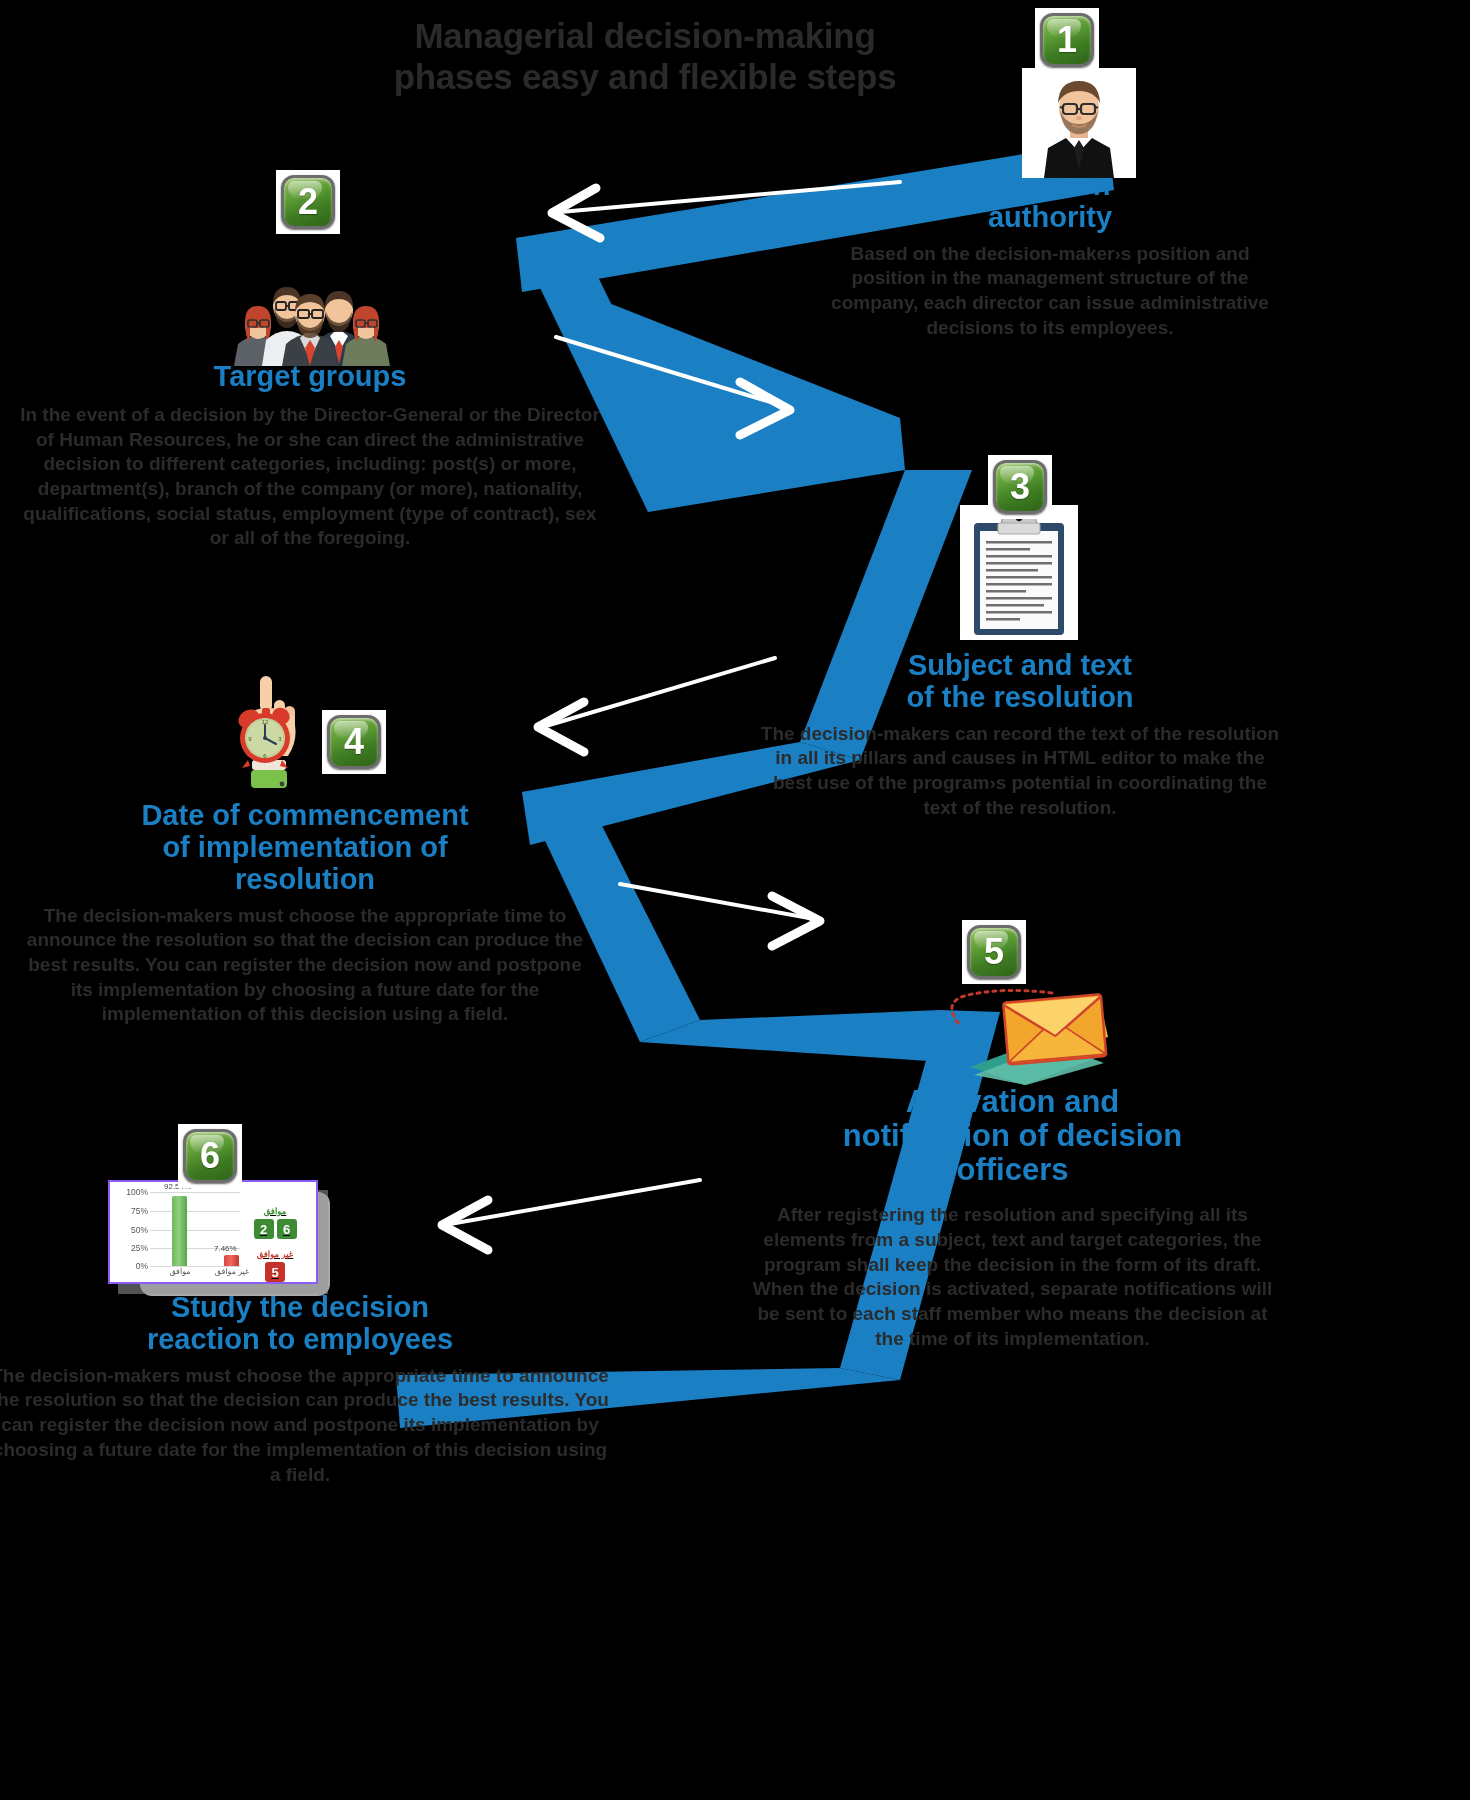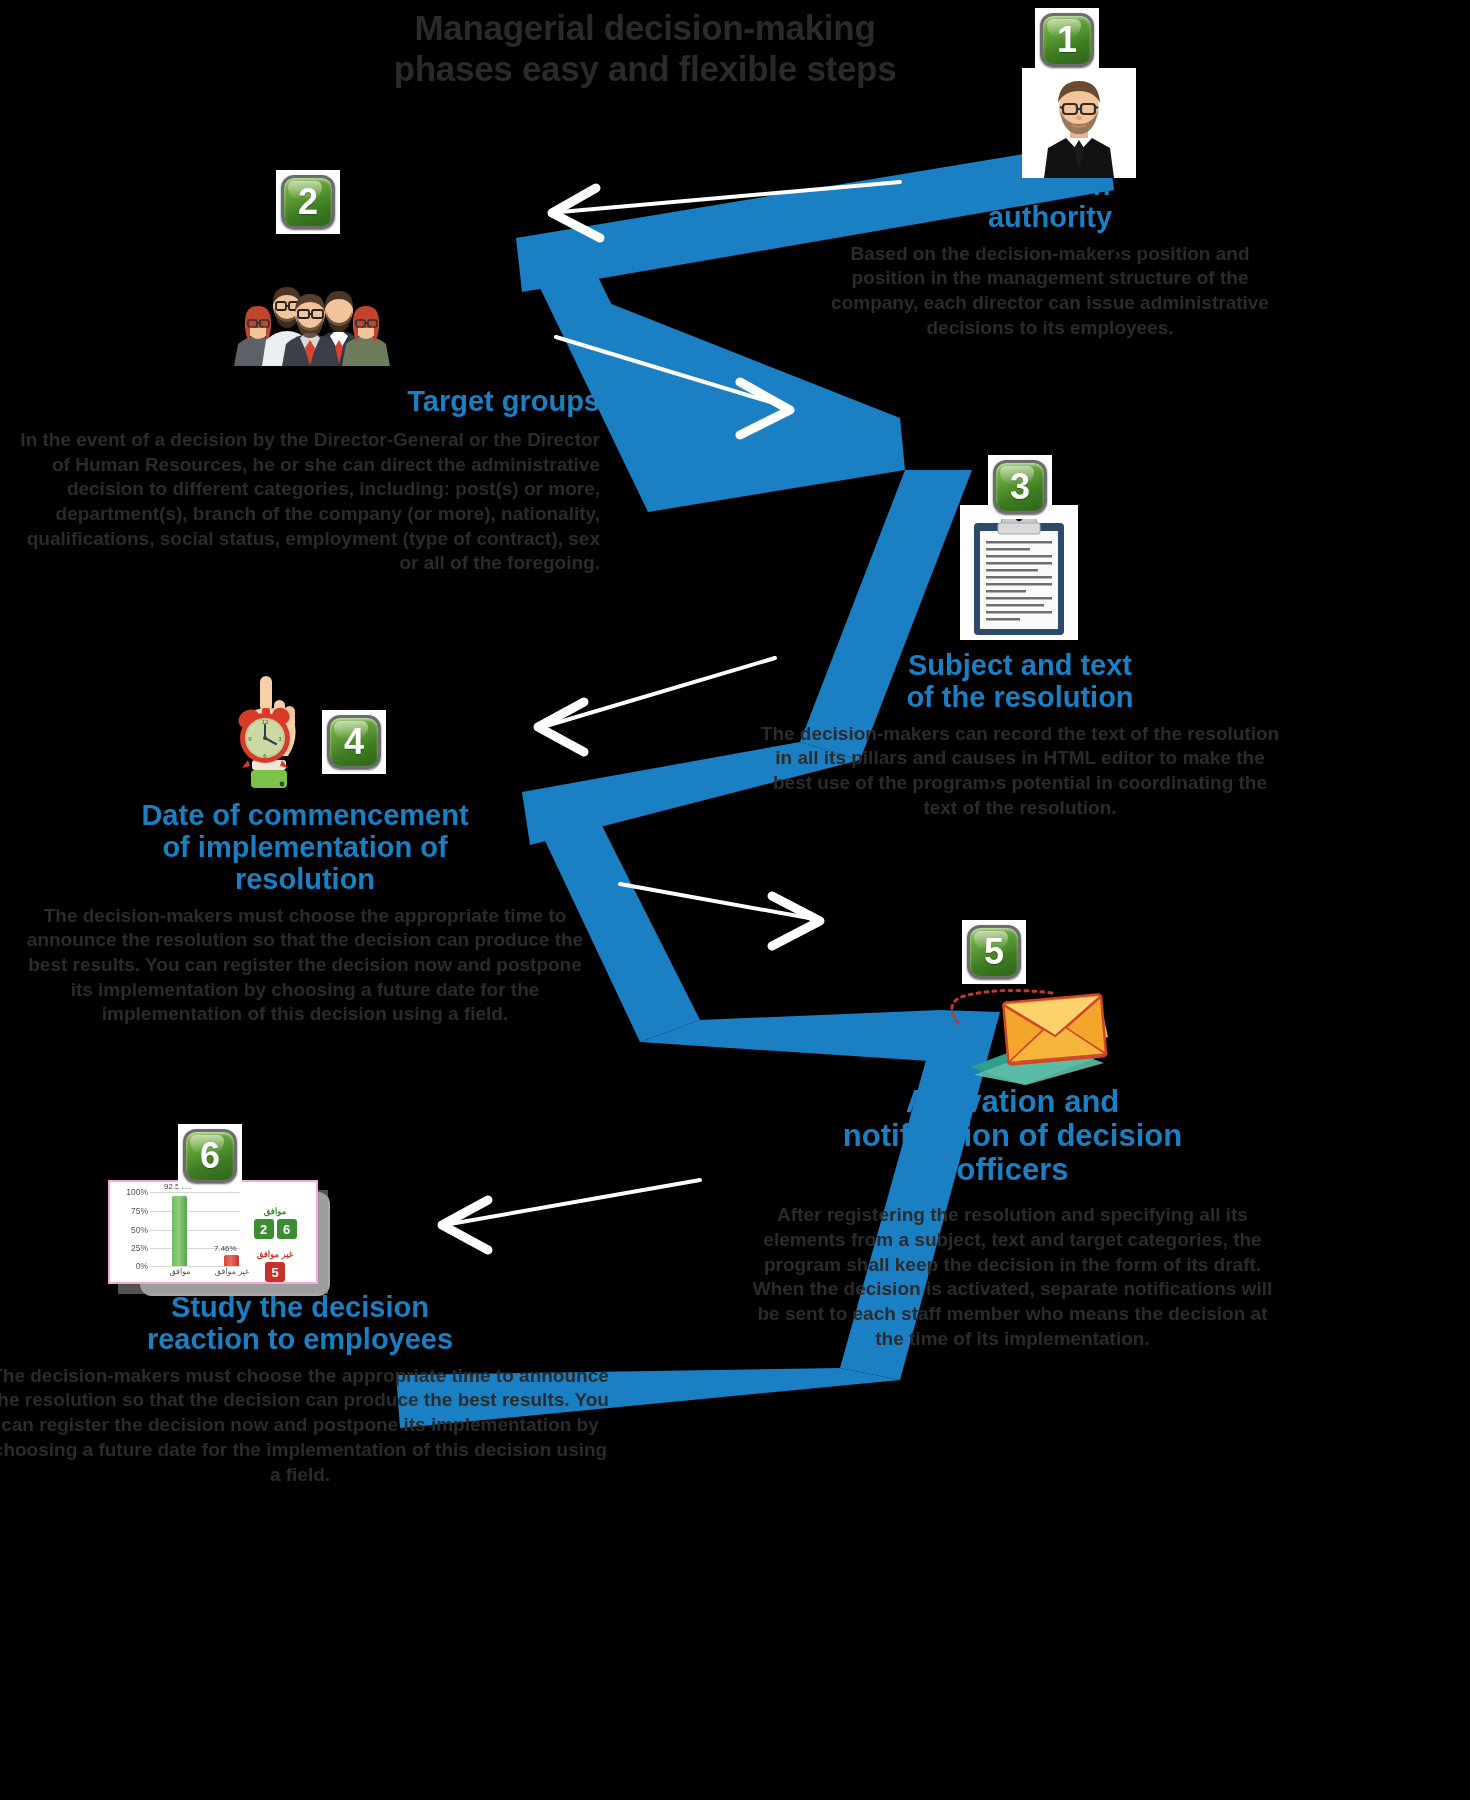--- a/index.html
+++ b/index.html
@@ -6,21 +6,21 @@
   html, body {
     width: 1470px; height: 1800px;
     background: #000;
     font-family: "Liberation Sans", sans-serif;
     overflow: hidden;
   }
   #stage { position: relative; width: 1470px; height: 1800px; background:#000; }
 
   
   .title {
-    position: absolute; left: 330px; top: 8px; width: 630px;
+    position: absolute; left: 330px; top: 16px; width: 630px;
     text-align: center;
     font-size: 35px; font-weight: bold; line-height: 1.16;
     color: #2a2a2a; letter-spacing: -0.3px;
     white-space: pre-line;
   }
 
   
   .ribbon-layer { position:absolute; left:0; top:0; width:1470px; height:1800px; }
 
   
@@ -52,23 +52,23 @@
     border-radius: 10px 10px 22px 22px;
     background: linear-gradient(180deg, rgba(255,255,255,.55), rgba(255,255,255,0));
   }
 
   
   .iconbox { position:absolute; background:#fff; display:flex; align-items:flex-end; justify-content:center; }
   .iconbox.transparent { background: transparent; }
 
   
   .chart-card {
-    position:absolute; background:#fff; border:2px solid #f9a8d4;
+    position:absolute; background:#fff; border:2px solid #8b5cf6;
     box-shadow: 10px 10px 0 rgba(150,150,150,.55);
-    display:flex; padding:8px 6px 10px 6px;
+    display:flex; padding:8px 6px 10px 6px;text-decoration:underline;
   }
   .chart-plot { position:relative; width:170px; height:92px; }
   .yax { position:absolute; left:0; top:0; width:34px; height:76px; }
   .yax span{ position:absolute; right:2px; font-size:8.5px; color:#555; transform:translateY(-50%); }
   .gridarea{ position:absolute; left:34px; top:0; right:0; height:76px; }
   .gl{ position:absolute; left:0; right:0; height:1px; background:#d7d7d7; }
   .bar{ position:absolute; bottom:0; width:15px; border-radius:2px 2px 0 0; }
   .bar.g{ background:linear-gradient(90deg,#6fb861,#8fcf7e 45%,#58a44b); }
   .bar.r{ background:linear-gradient(90deg,#d8453b,#ef6a5e 45%,#c4352c); }
   .blabel{ position:absolute; font-size:8px; color:#444; white-space:nowrap; }
@@ -163,21 +163,21 @@
           <path d="M73 40 L76 39"></path>
       </g>
       <ellipse cx="57" cy="50" rx="3" ry="2" fill="#e0a582"></ellipse>
       <path d="M50 57 q7 4 14 0" stroke="#c98a6a" stroke-width="1.6" fill="none"></path>
     </svg>
   </div>
   <div class="badge" style="left:1035px; top:8px;">
     <div class="chip">1</div>
   </div>
 
-  <div class="step left" style="left:20px; top:386px; width:580px;text-align:right;">
+  <div class="step left" style="left:20px; top:361px; width:580px;">
     <div class="step-head" style="font-size:29px; white-space:pre-line;">Target groups</div>
     <div class="step-body" style="font-size:19px; margin-top:10px;">In the event of a decision by the Director-General or the Director of Human Resources, he or she can direct the administrative decision to different categories, including: post(s) or more, department(s), branch of the company (or more), nationality, qualifications, social status, employment (type of contract), sex or all of the foregoing.</div>
   </div>
 
   <div class="iconbox transparent" style="left:230px; top:248px; width:160px; height:118px;">
     <svg width="160" height="118" viewBox="0 0 160 118" xmlns="http://www.w3.org/2000/svg">
 
       <g>
         <path d="M4 118 L8 96 q10 -8 20 -8 q10 0 20 8 L52 118 Z" fill="#5c6168"></path>
         <ellipse cx="28" cy="76" rx="13" ry="15" fill="#f2c49c"></ellipse>

